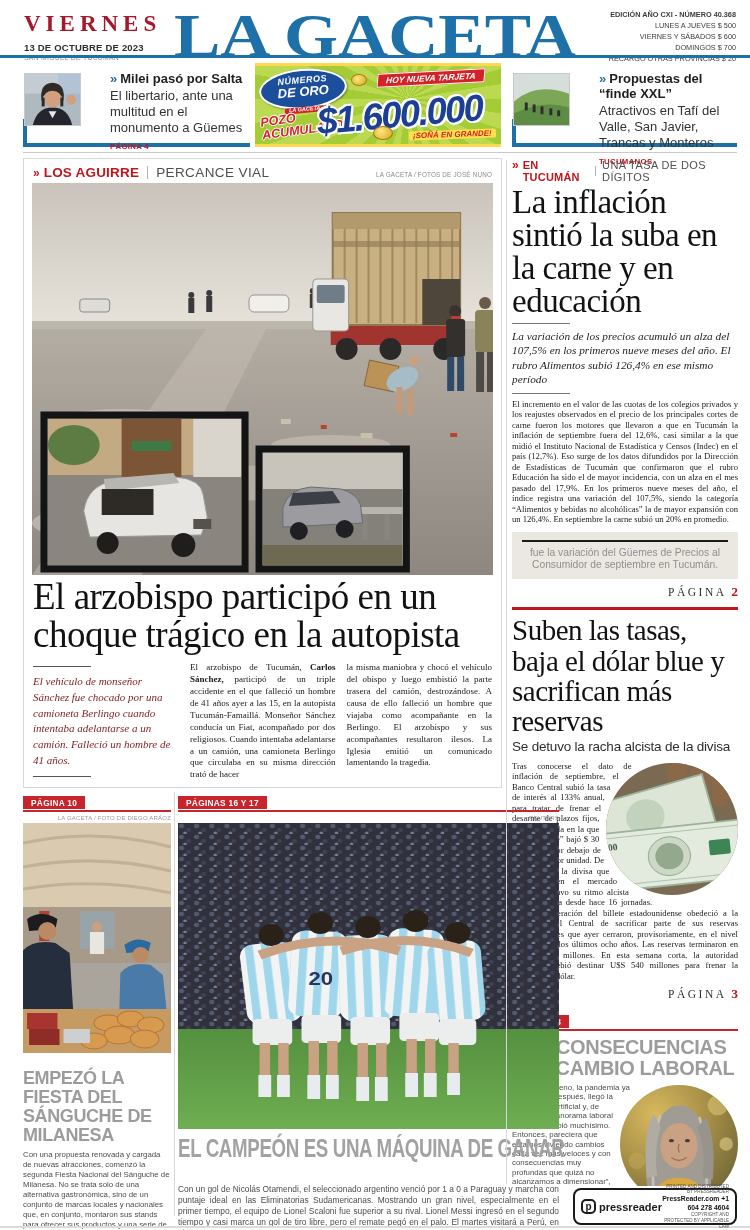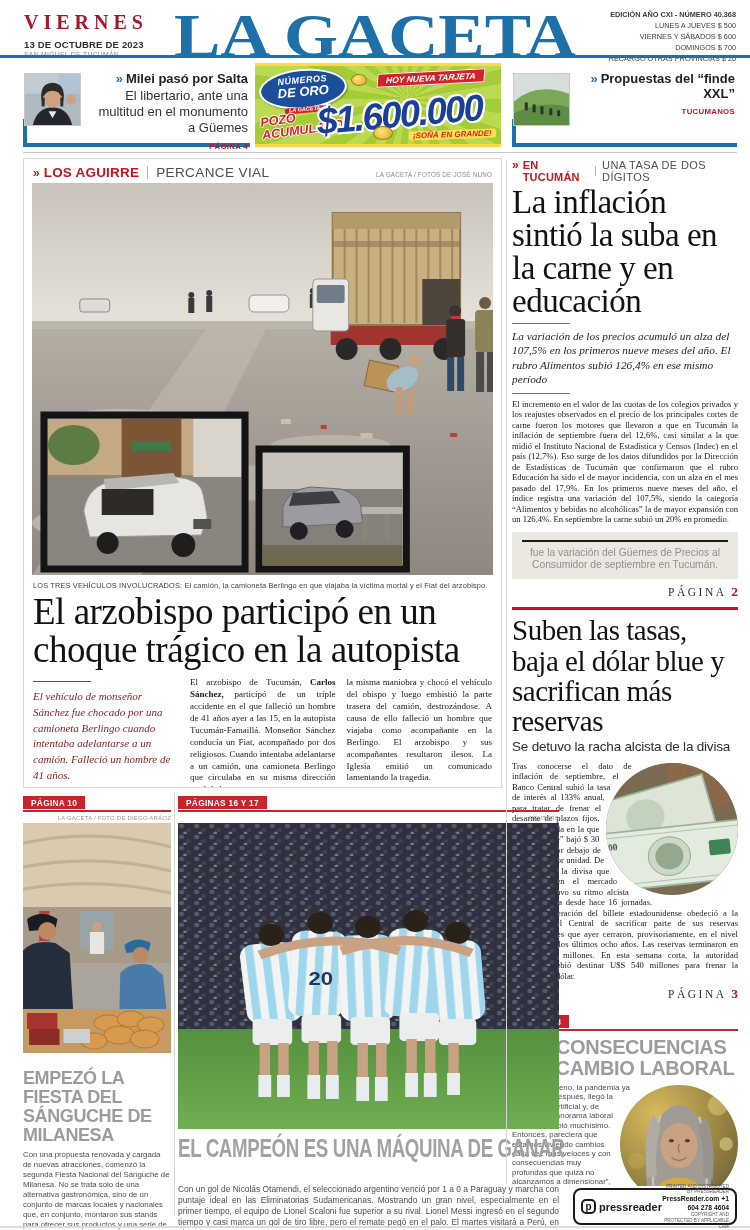--- a/index.html
+++ b/index.html
@@ -2,34 +2,34 @@
 <html><head>
 <meta charset="utf-8">
 <style>
   * { margin:0; padding:0; box-sizing:border-box; }
   html,body { background:#ffffff; }
   .page { position:relative; width:750px; height:1230px; margin:0 auto; background:#fff;
           font-family:"Liberation Sans", sans-serif; overflow:hidden; }
 
   
   .hdr-left { position:absolute; left:24px; top:11px; }
-  .hdr-day  { font-family:"Liberation Serif",serif; color:#a5182b; font-weight:700; font-size:20px; letter-spacing:5px; }
+  .hdr-day  { font-family:"Liberation Serif",serif; color:#a5182b; font-weight:700; font-size:23px; letter-spacing:5px; }
   .hdr-date { font-size:9.5px; color:#2e2e2e; font-weight:700; margin-top:5px; letter-spacing:.2px; }
   .hdr-city { font-size:6.8px; color:#8a8a8a; margin-top:1px; letter-spacing:.3px; }
   .masthead { position:absolute; left:50%; top:0px; transform:translateX(-50%) scaleX(1.12);
               font-family:"Liberation Serif",serif; font-weight:700; font-size:62px; color:#1d71a8; letter-spacing:0px; white-space:nowrap; }
   .hdr-right { position:absolute; right:14px; top:10px; text-align:right; font-size:7.3px; color:#3c3c3c; line-height:1.5; }
   .hdr-right .l0 { font-weight:700; }
   .hdr-rule { position:absolute; left:0; right:0; top:55px; height:3px; background:#1d71a8; }
 
   
   .teaser { position:absolute; top:64px; height:83px; border-bottom:4px solid #1d71a8; }
   .teaser .notch { position:absolute; left:0px; bottom:-4px; width:4px; height:28px; background:#1d71a8; }
   .t-thumb { position:absolute; left:1px; top:9px; width:57px; height:53px; border:1px solid #c9c9c9; overflow:hidden; }
-  .t-body  { position:absolute; left:69px; top:7px; right:2px;text-align:right; }
+  .t-body  { position:absolute; left:87px; top:7px; right:2px; }
   .t-title { font-size:13px; font-weight:700; color:#1f1f1f; }
   .t-chev  { color:#1d71a8; font-weight:700; margin-right:3px; }
   .t-sub   { font-size:13px; color:#333; line-height:1.22; margin-top:2px; }
   .t-page  { font-size:7.8px; font-weight:700; color:#c0161d; margin-top:6px; letter-spacing:.3px; }
 
   
   .ad { position:absolute; left:255px; top:63px; width:246px; height:84px; overflow:hidden;
         background:repeating-conic-gradient(from 0deg at 62% 42%, #a3cc37 0deg 9deg, #bcd952 9deg 18deg);
         border-top:3px solid #ffd84d; border-bottom:3px solid #ffd84d; }
   .ad-logo { position:absolute; left:4px; top:3px; width:88px; height:40px; background:#1b4f9c; border-radius:50%;
@@ -197,20 +197,21 @@
             <rect x="11" y="29" width="3" height="8"></rect>
             <rect x="19" y="31" width="3" height="8"></rect>
             <rect x="27" y="33" width="3" height="8"></rect>
             <rect x="36" y="35" width="3" height="7"></rect>
             <rect x="44" y="37" width="3" height="6"></rect>
           </g>
       </svg>
     </div>
     <div class="t-body">
       <div class="t-title"><span class="t-chev">»</span><span>Propuestas del “finde XXL”</span></div>
+      <div class="t-sub">Atractivos en Tafí del Valle, San Javier, Trancas y Monteros</div>
       <div class="t-page">TUCUMANOS</div>
     </div>
   </div>
 
   <div class="row-divider"></div>
 
   <div class="main-box">
     <div class="kicker">
       <span class="k-chev">»</span>
       <span class="k-red">LOS AGUIRRE</span>
@@ -317,21 +318,20 @@
           <rect x="104" y="65" width="5" height="26" fill="#8a867e"></rect>
             <rect x="126" y="65" width="5" height="26" fill="#8a867e"></rect>
           <path d="M24 58 q6 -18 28 -20 l30 2 q16 4 20 16 l2 18 -80 4 z" fill="#9c9ca0" stroke="#6a6a6e"></path>
           <path d="M34 44 l40 -2 8 12 -52 3 z" fill="#3c4046"></path>
           <circle cx="40" cy="82" r="9" fill="#202024"></circle>
             <circle cx="86" cy="80" r="9" fill="#202024"></circle>
         </g>
       </svg>
     </div>
 
-    <div class="main-caption">LOS TRES VEHÍCULOS INVOLUCRADOS: El camión, la camioneta Berlingo en que viajaba la víctima mortal y el Fiat del arzobispo.</div>
     <div class="main-headline">El arzobispo participó en un choque trágico en la autopista</div>
 
     <div class="main-cols">
       <div class="mc1">El vehículo de monseñor Sánchez fue chocado por una camioneta Berlingo cuando intentaba adelantarse a un camión. Falleció un hombre de 41 años.</div>
       <div class="mc2"><span>El arzobispo de Tucumán, </span><b>Carlos Sánchez,</b><span> participó de un triple accidente en el que falleció un hombre de 41 años ayer a las 15, en la autopista Tucumán-Famaillá. Monseñor Sánchez conducía un Fiat, acompañado por dos religiosos. Cuando intentaba adelantarse a un camión, una camioneta Berlingo que circulaba en su misma dirección trató de hacer</span></div>
       <div class="mc3">
         <span>la misma maniobra y chocó el vehículo del obispo y luego embistió la parte trasera del camión, destrozándose. A causa de ello falleció un hombre que viajaba como acompañante en la Berlingo. El arzobispo y sus acompañantes resultaron ilesos. La Iglesia emitió un comunicado lamentando la tragedia.</span>
         
       </div>
     </div>

